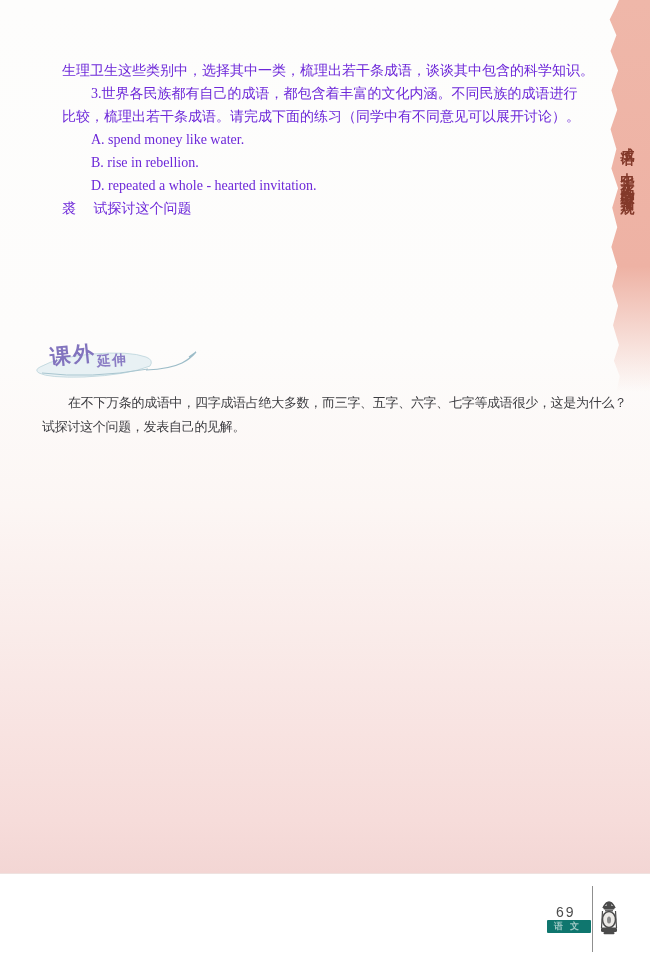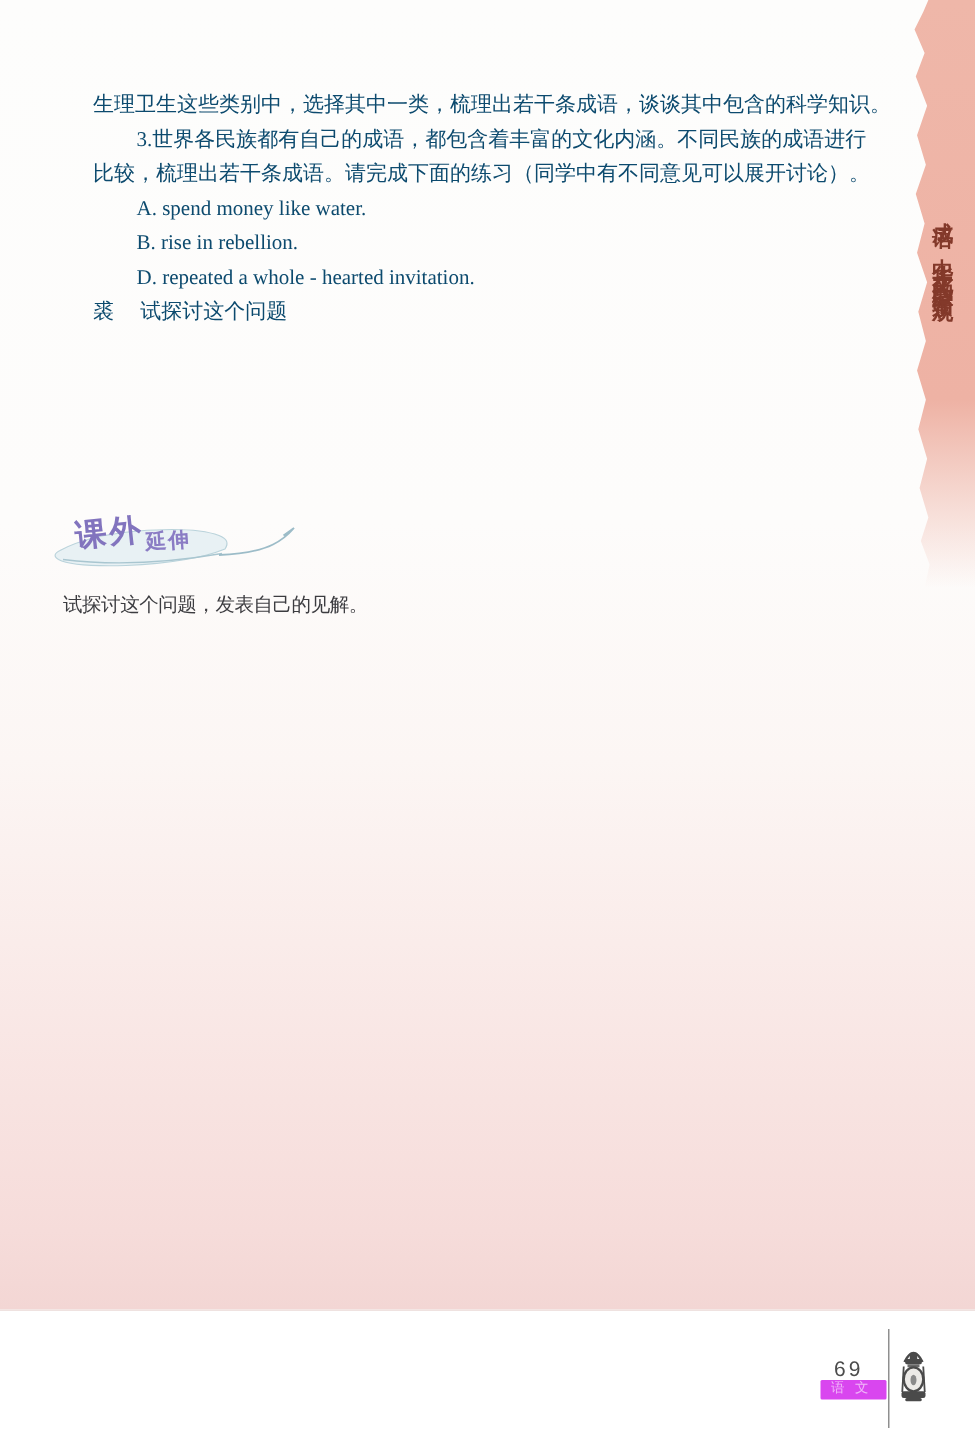--- a/index.html
+++ b/index.html
@@ -25,21 +25,21 @@
   .side-title{
     position:absolute;top:137px;right:13px;
     writing-mode:vertical-rl;text-orientation:upright;
     font-family:"DejaVu Sans","Liberation Sans",sans-serif;
     font-weight:bold;font-size:14px;letter-spacing:3.5px;
     color:#83392a;
   }
   
   .main-text{
     position:absolute;left:62px;top:59px;width:556px;
-    font-size:14px;line-height:23px;color:#0c4a6e;
+    font-size:14px;line-height:23px;color:#6d28d9;
   }
   .main-text .line{white-space:nowrap;}
   .main-text .line.indent{text-indent:29px;}
   
   .hdr-wrap{position:absolute;left:30px;top:333px;width:185px;height:56px;}
   .hdr-wrap svg{position:absolute;left:0;top:0;}
   .hdr-main{
     position:absolute;left:20px;top:8px;
     font-family:"DejaVu Sans","Liberation Sans",sans-serif;
     font-size:21px;font-weight:bold;color:#8274be;letter-spacing:2px;
@@ -59,21 +59,21 @@
   .ext-text .line{white-space:nowrap;}
   .ext-text .line.indent{text-indent:26px;}
   
   .page-num{
     position:absolute;left:556px;top:888px;
     font-family:"Liberation Sans","DejaVu Sans",sans-serif;
     font-size:14px;color:#4c4c4c;letter-spacing:2px;margin-top:16px;
   }
   .badge{
     position:absolute;left:547px;top:920px;width:44px;height:13px;
-    background:#d946ef;border-radius:1px;
+    background:#0f766e;border-radius:1px;font-weight:bold;
   }
   .badge span{
     display:block;line-height:13px;padding-left:7px;
     font-family:"DejaVu Sans","Liberation Sans",sans-serif;
     font-size:9px;letter-spacing:7px;color:rgba(255,255,255,0.6);
   }
   .footer-line{
     position:absolute;left:592px;top:886px;width:1px;height:66px;
     background:#8f8f8f;
   }
@@ -101,20 +101,21 @@
   <svg width="185" height="56" viewBox="0 0 185 56">
     <path d="M10 34 Q 28 24 62 21 Q 100 18 116 24 Q 124 27 120 33 Q 98 42 54 44 Q 18 45 9 40 Q 4 37 10 34 Z" fill="#e8f1f4" stroke="#bad3db" stroke-width="0.8"></path>
     <path d="M12 40 Q 60 46 118 36" fill="none" stroke="#a9c6d0" stroke-width="1"></path>
     <path d="M116 37 Q 140 36 152 30 Q 160 26 166 19 L 159 24" fill="none" stroke="#9cbcc8" stroke-width="1.2"></path>
   </svg>
   <span class="hdr-main">课外</span>
   <span class="hdr-sub">延伸</span>
 </div>
 
 <div class="ext-text">
+  <div class="line indent">在不下万条的成语中，四字成语占绝大多数，而三字、五字、六字、七字等成语很少，这是为什么？</div>
   <div class="line">试探讨这个问题，发表自己的见解。</div>
 </div>
 
 <div class="page-num">69</div>
 
 <div class="badge">
   <span>语文</span>
 </div>
 
 <div class="footer-line"></div>

